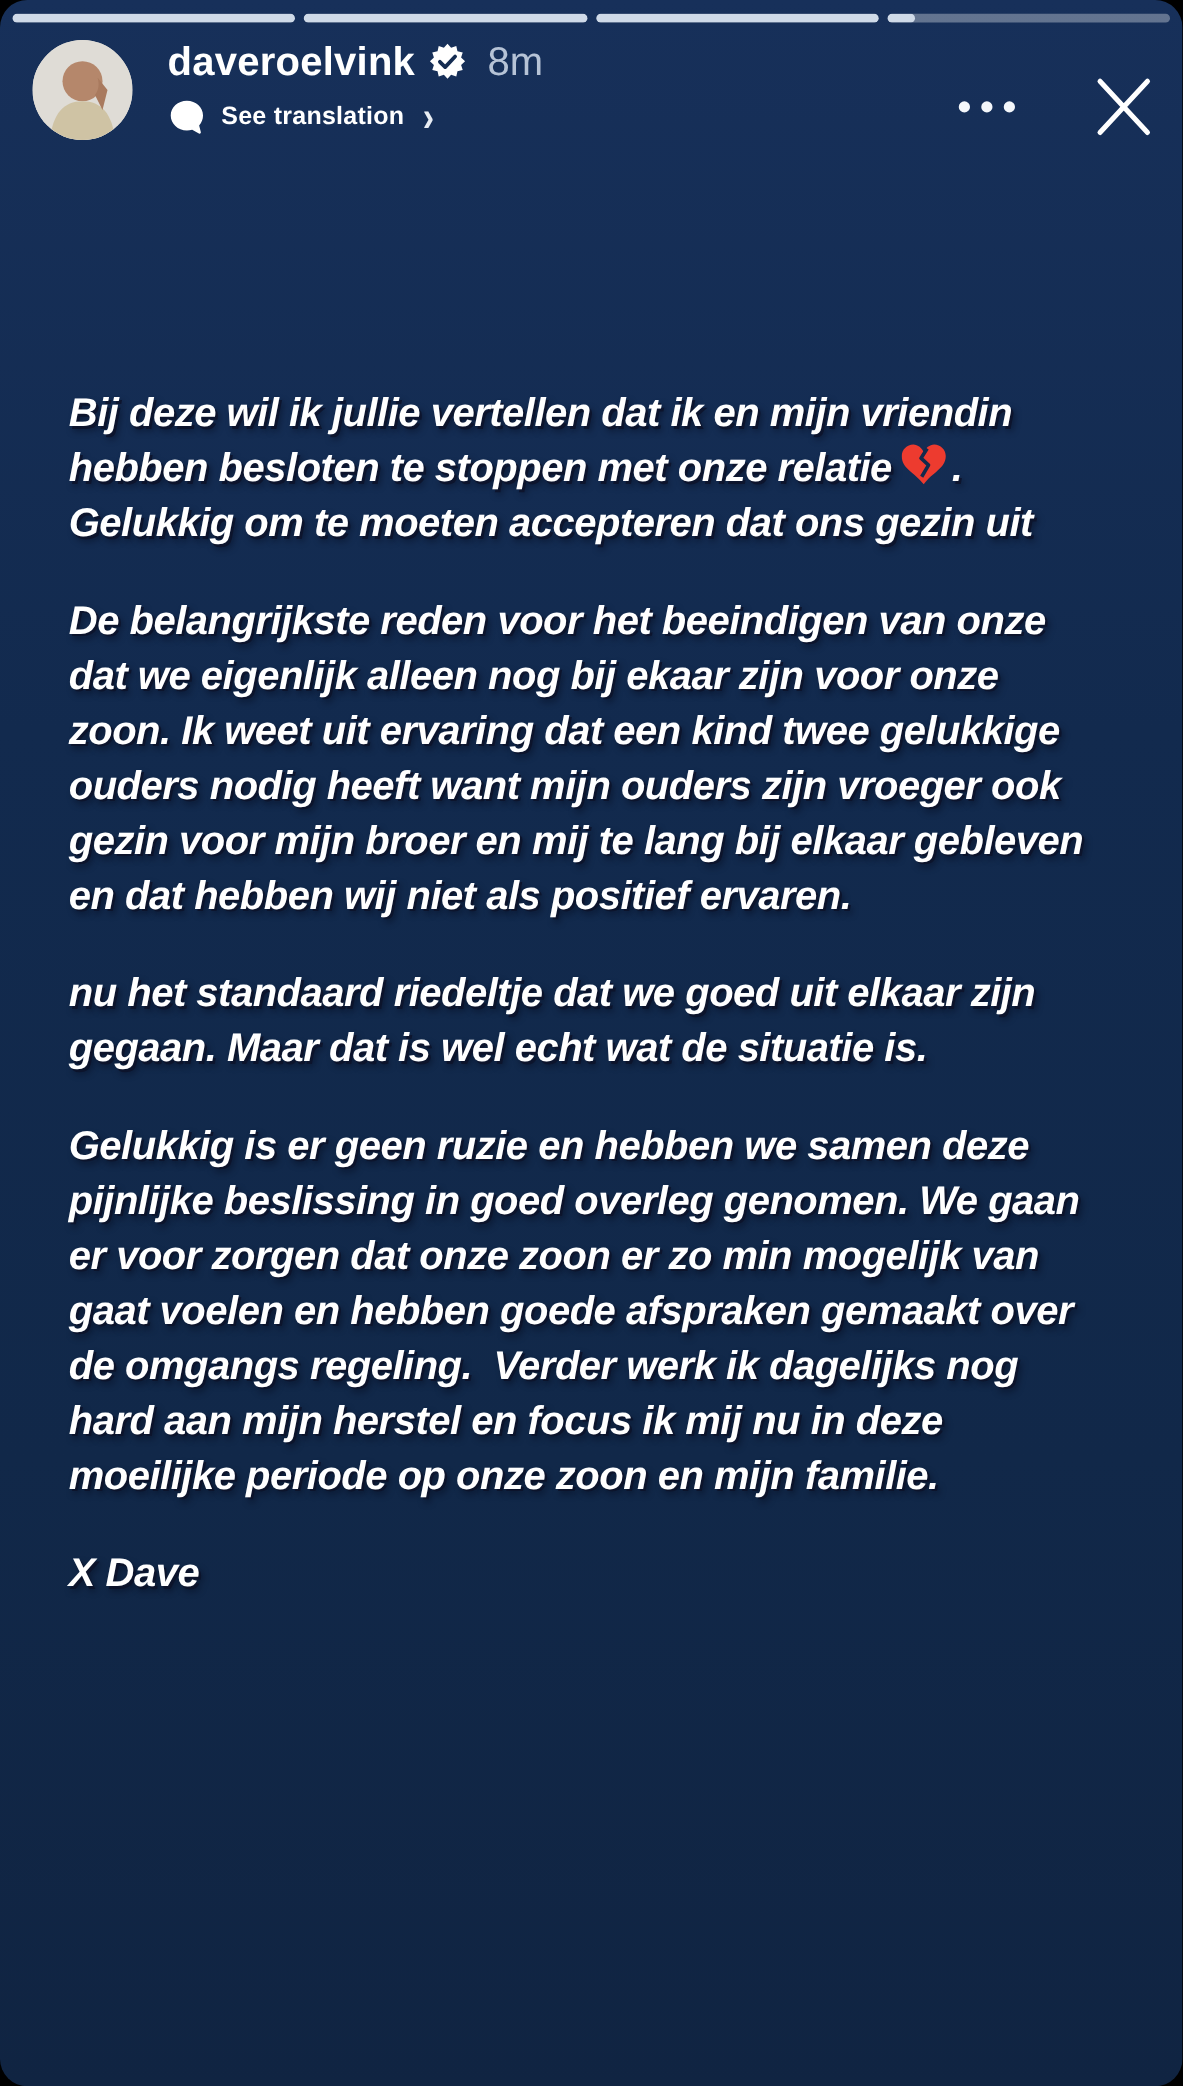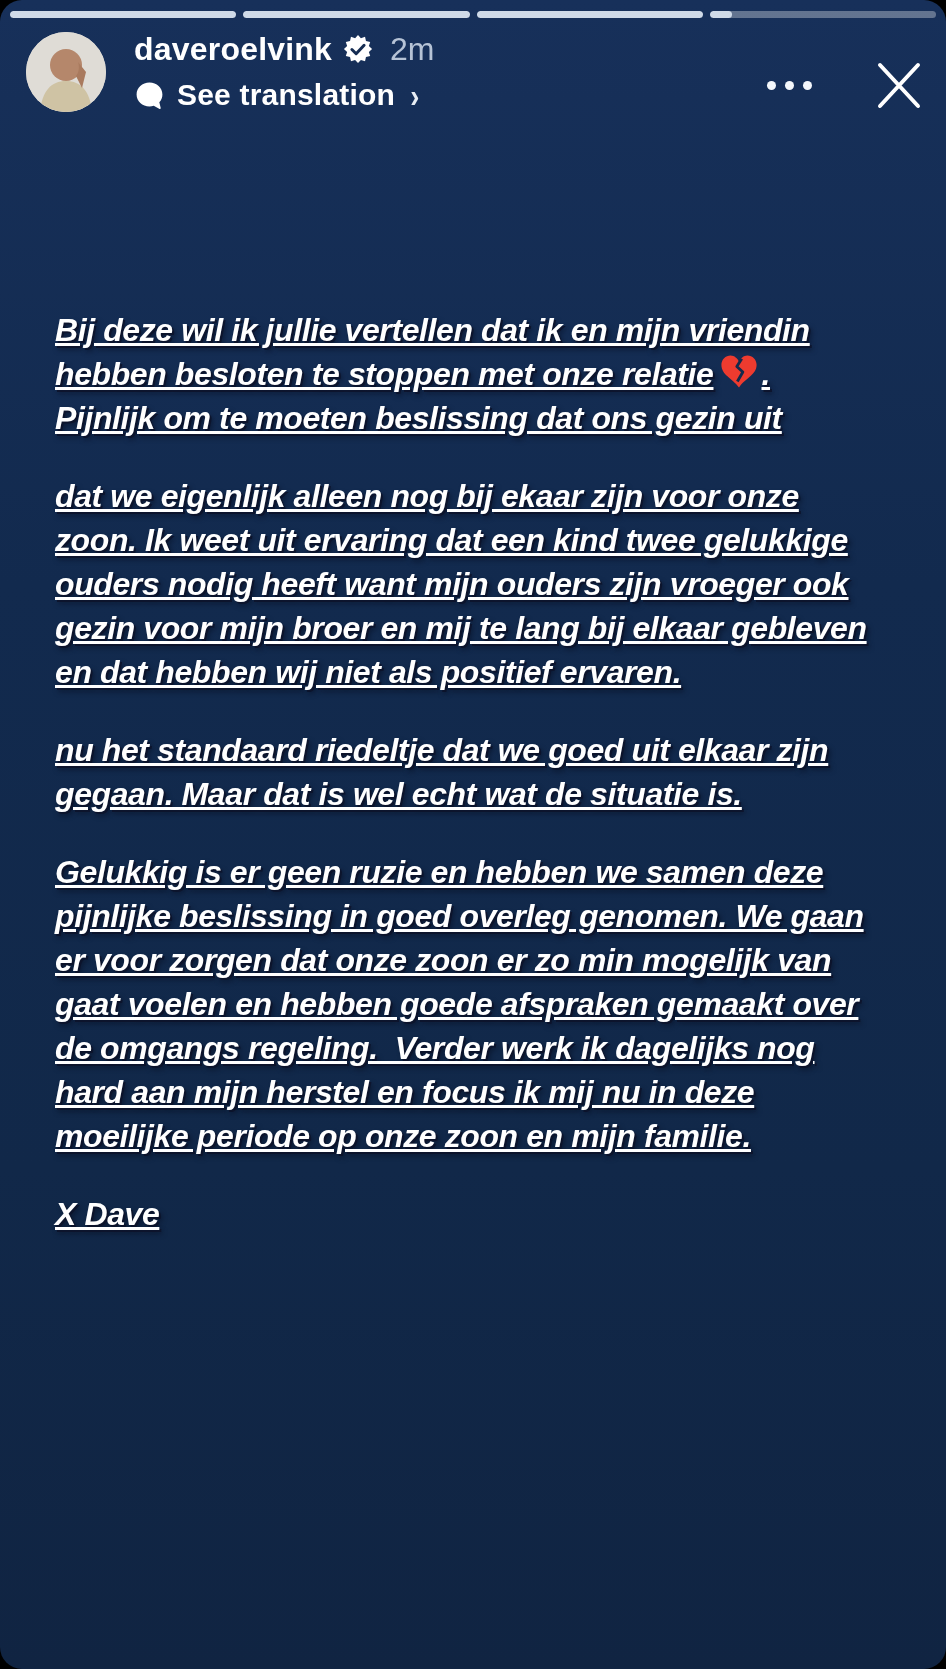--- a/index.html
+++ b/index.html
@@ -41,42 +41,41 @@
     overflow: hidden; background: #dfdcd6;
   }
   .id-block { position: absolute; left: 108px; top: 0; }
   .id-row1 { display: flex; align-items: center; gap: 11px; height: 42px; }
   .username {
     color: #fff; font-size: 32px; font-weight: bold; letter-spacing: 0.2px;
   }
   .timestamp { color: #b6c3d6; font-size: 32px; font-weight: 400; margin-left: 6px; }
   .id-row2 { display: flex; align-items: center; gap: 12px; margin-top: 8px; }
   .see-translation {
-    color: #fff; font-size: 30px; font-weight: bold; letter-spacing: 0.2px;
+    color: #fff; font-size: 20px; font-weight: bold; letter-spacing: 0.2px;
   }
   .chevron { color: #e8edf4; font-size: 34px; font-weight: bold; line-height: 30px; margin-left: 2px; transform: scaleX(0.8); }
 
   .controls { position: absolute; right: 20px; top: 30px; display: flex; align-items: center; gap: 54px; }
   .dots { display: flex; gap: 9px; align-items: center; cursor: pointer; padding: 6px; }
   .dot { width: 9px; height: 9px; border-radius: 50%; background: #f4f7fb; }
   .close-btn { cursor: pointer; display: block; }
 
   
   .story-text { position: absolute; left: 55px; top: 308px; }
   .para { margin-bottom: 34px; }
   .t-line {
     white-space: pre;
     font-style: italic;
     font-weight: bold;
     font-size: 32px;
     line-height: 44px;
     letter-spacing: -0.4px;
     color: #ffffff;
     text-shadow: 2px 2px 0 rgba(12,18,40,0.80), 3px 4px 5px rgba(4,8,24,0.50);
-    text-decoration: underline;
   }
   .heart { display: inline-block; vertical-align: -3px; margin: 0 4px 0 8px; }
 
   svg { display: block; }
 </style>
 </head>
 <body>
 
 <div class="story-card">
 
@@ -107,21 +106,21 @@
 
     <div class="id-block">
       <div class="id-row1">
         <span class="username">daveroelvink</span>
         <span>
           <svg width="30" height="30" viewBox="0 0 32 32">
             <polygon fill="#ffffff" points="31,16 27.6,19.1 29,23.5 24.5,24.5 23.5,29 19.1,27.6 16,31 12.9,27.6 8.5,29 7.5,24.5 3,23.5 4.4,19.1 1,16 4.4,12.9 3,8.5 7.5,7.5 8.5,3 12.9,4.4 16,1 19.1,4.4 23.5,3 24.5,7.5 29,8.5 27.6,12.9"></polygon>
             <path d="M9.5 16.5 L14 21 L22.5 12" fill="none" stroke="#142c52" stroke-width="3.2" stroke-linecap="round" stroke-linejoin="round"></path>
           </svg>
         </span>
-        <span class="timestamp">2m</span>
+        <span class="timestamp">8m</span>
       </div>
       <div class="id-row2">
         <span>
           <svg width="31" height="31" viewBox="0 0 30 30">
             <path fill="#ffffff" d="M15 2.5 C8 2.5 2.5 7.6 2.5 14 c0 6.4 5.5 11.6 12.5 11.6 c1.4 0 2.8 -0.2 4.1 -0.6 l5.2 2.9 c0.8 0.5 1.7 -0.2 1.5 -1.1 l-1.3 -5.2 c1.9 -2.1 3 -4.7 3 -7.6 C27.5 7.6 22 2.5 15 2.5 z"></path>
           </svg>
         </span>
         <span class="see-translation">See translation</span>
         <span class="chevron">›</span>
       </div>
@@ -140,24 +139,25 @@
   </div>
 
   <div class="story-text">
 
     <div class="para">
       <div class="t-line">Bij deze wil ik jullie vertellen dat ik en mijn vriendin</div>
       <div class="t-line"><span>hebben besloten te stoppen met onze relatie</span><span class="heart"><svg width="36" height="33" viewBox="0 0 32 30">
               <path fill="#ed3b2f" d="M23.6,0.5c-3.4,0-6.3,2.7-7.6,5.6C14.7,3.2,11.8,0.5,8.4,0.5C3.8,0.5,0,4.3,0,8.9c0,9.4,9.5,11.9,16,20.6c6.1-8.7,16-11.5,16-20.6C32,4.3,28.2,0.5,23.6,0.5z"></path>
               <path d="M18.5,3.5 L14,10.5 L19.5,15.5 L14.5,24" fill="none" stroke="#122a4c" stroke-width="2.6" stroke-linejoin="round"></path>
             </svg></span><span>.</span></div>
-      <div class="t-line">Pijnlijk om te moeten beslissing dat ons gezin uit</div>
+      <div class="t-line">Gelukkig om te moeten accepteren dat ons gezin uit</div>
     </div>
 
     <div class="para">
+      <div class="t-line">De belangrijkste reden voor het beeindigen van onze</div>
       <div class="t-line">dat we eigenlijk alleen nog bij ekaar zijn voor onze</div>
       <div class="t-line">zoon. Ik weet uit ervaring dat een kind twee gelukkige</div>
       <div class="t-line">ouders nodig heeft want mijn ouders zijn vroeger ook</div>
       <div class="t-line">gezin voor mijn broer en mij te lang bij elkaar gebleven</div>
       <div class="t-line">en dat hebben wij niet als positief ervaren.</div>
     </div>
 
     <div class="para">
       <div class="t-line">nu het standaard riedeltje dat we goed uit elkaar zijn</div>
       <div class="t-line">gegaan. Maar dat is wel echt wat de situatie is.</div>

